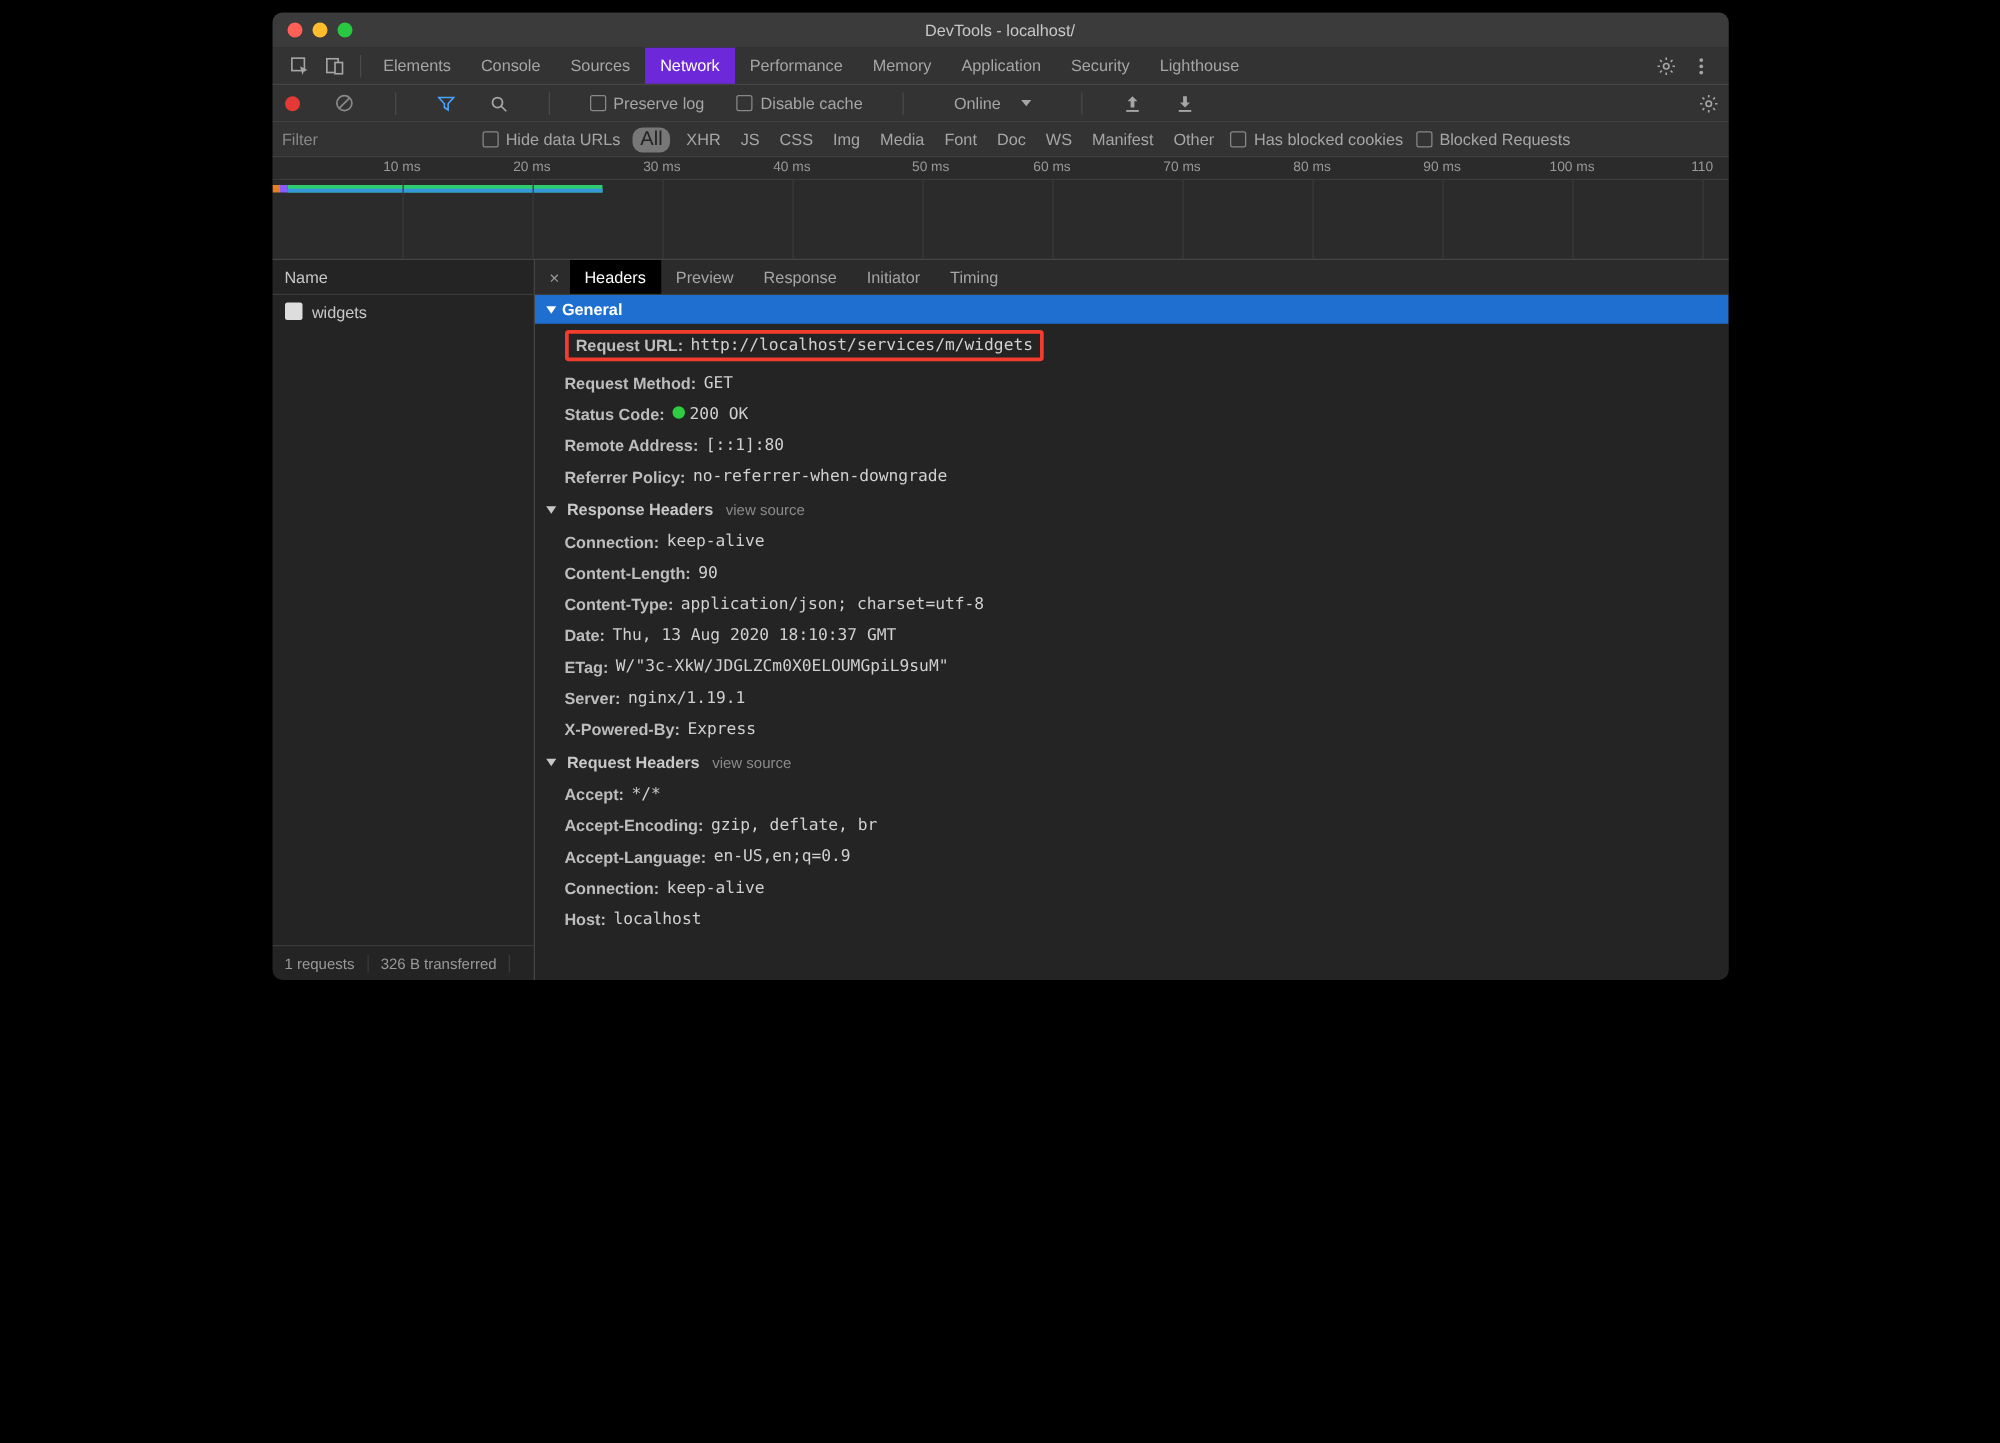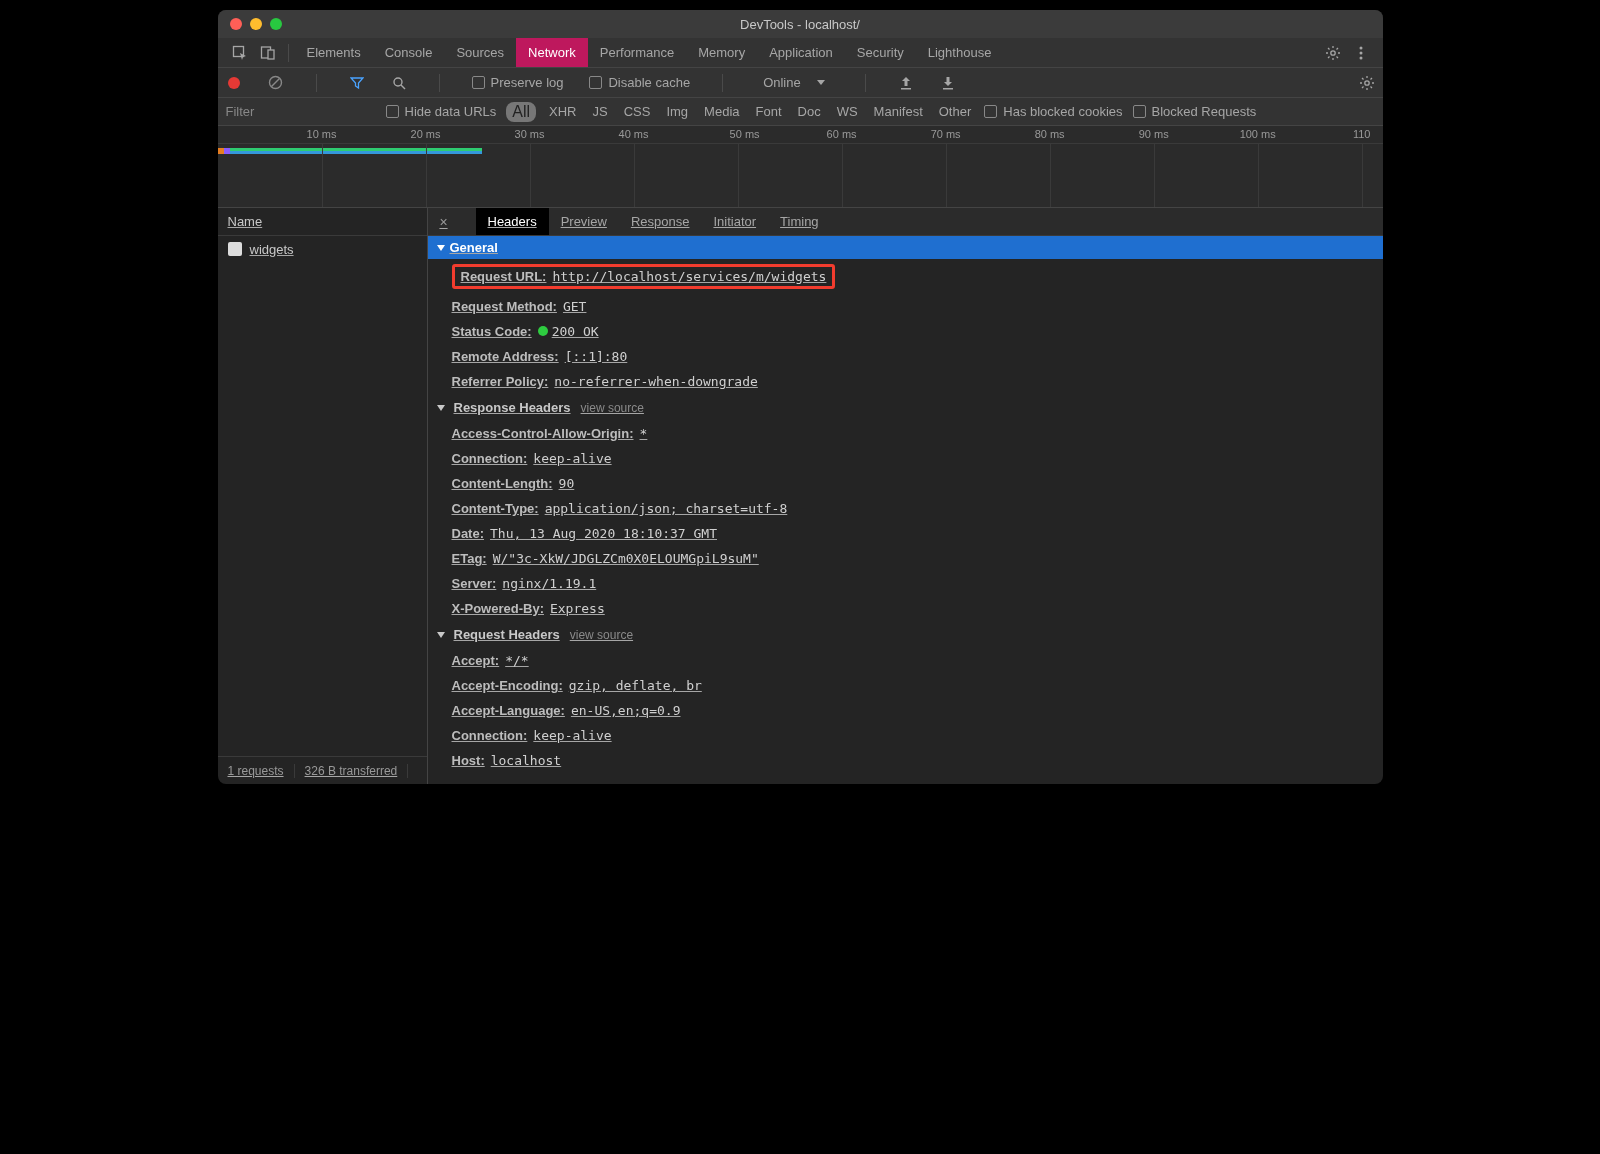--- a/index.html
+++ b/index.html
@@ -33,21 +33,21 @@
 .tl { width: 12px; height: 12px; border-radius: 50%; }
 .tl.red{background:#ff5f57;} .tl.yel{background:#ffbd2e;} .tl.grn{background:#28c840;}
 .win-title { position:absolute; left:0; right:0; text-align:center; color:#c8c8c8; font-size:13px; }
 .tabbar {
   height:30px; background:#333; border-bottom:1px solid #444;
   display:flex; align-items:center; padding:0 8px; color:#a6a6a6;
 }
 .tabbar .icon { width:16px; height:16px; display:inline-flex; align-items:center; justify-content:center; margin:0 6px; cursor:pointer; }
 .divider{width:1px;height:18px;background:#4a4a4a;margin:0 6px;}
 .tab { padding:7px 12px; cursor:pointer; color:#a6a6a6; }
-.tab.active { background:#be185d; color:#fff; }
+.tab.active { background:#6d28d9; color:#fff; }
 .spacer{flex:1;}
 .toolbar2 {
   height:30px; background:#333; border-bottom:1px solid #444;
   display:flex; align-items:center; padding:0 8px; gap:26px;
 }
 .rec-dot{width:12px;height:12px;border-radius:50%;background:#e53935;}
 .toolbar2 .ico{width:16px;height:16px;display:inline-flex;align-items:center;justify-content:center;cursor:pointer;}
 .chk{display:flex;align-items:center;gap:6px;cursor:pointer;}
 .chk .box{width:13px;height:13px;border:1px solid #888;border-radius:2px;}
 .select{display:flex;align-items:center;gap:16px;padding:2px 8px;}
@@ -58,21 +58,21 @@
 }
 .filt-input{width:150px;color:#888;}
 .pill{background:#777;color:#222;padding:1px 6px;border-radius:8px;font-size:16px;}
 .ftype{cursor:pointer;padding:1px 3px;}
 .timeline{height:82px;background:#2b2b2b;border-bottom:1px solid #444;position:relative;}
 .tl-ruler{height:18px;border-bottom:1px solid #3a3a3a;position:relative;font-size:11px;color:#999;}
 .tl-tick{position:absolute;top:2px;transform:translateX(-50%);}
 .tl-grid{position:absolute;top:18px;bottom:0;width:1px;background:#3a3a3a;}
 .tl-bar{position:absolute;top:22px;left:0;height:6px;}
 .tl-bar .seg{position:absolute;top:0;height:6px;}
-.main{display:flex;height:576px;text-decoration:underline;}
+.main{display:flex;height:576px;}
 .sidebar{width:210px;border-right:1px solid #444;display:flex;flex-direction:column;}
 .side-head{height:28px;display:flex;align-items:center;padding:0 10px;color:#c8c8c8;border-bottom:1px solid #3a3a3a;}
 .req-row{height:26px;display:flex;align-items:center;gap:8px;padding:0 10px;color:#c8c8c8;cursor:pointer;}
 .doc-icon{width:14px;height:14px;background:#ddd;border-radius:2px;}
 .side-foot{margin-top:auto;height:28px;border-top:1px solid #3a3a3a;display:flex;align-items:center;font-size:12px;color:#999;}
 .side-foot span{padding:0 10px;border-right:1px solid #3a3a3a;}
 .detail{flex:1;display:flex;flex-direction:column;overflow:hidden;}
 .detail-tabs{height:28px;display:flex;align-items:center;border-bottom:1px solid #3a3a3a;background:#2b2b2b;padding-left:4px;}
 .detail-tabs .close{width:24px;text-align:center;color:#999;cursor:pointer;font-size:14px;}
 .dtab{padding:6px 12px;color:#a6a6a6;cursor:pointer;}
@@ -291,21 +291,21 @@
       </div>
       <div class="side-foot">
         <span>1 requests</span>
         <span>326 B transferred</span>
       </div>
     </div>
 
     <div class="detail">
       <div class="detail-tabs">
         <span class="close">×</span>
-        <div id="dtabs" style="display:flex;margin-left:20px;">
+        <div id="dtabs" style="display:flex;">
             <div class="dtab active">Headers</div>
             <div class="dtab">Preview</div>
             <div class="dtab">Response</div>
             <div class="dtab">Initiator</div>
             <div class="dtab">Timing</div>
           </div>
       </div>
       <div class="detail-body">
 
         <div class="section-h">
@@ -335,24 +335,20 @@
             <span class="k">Referrer Policy:</span>
             <span class="v">no-referrer-when-downgrade</span>
           </div>
 
         <div class="section-h2">
           <span class="tri"></span>
           <span>Response Headers</span>
           <span class="viewsrc">view source</span>
         </div>
         <div class="kv">
-            <span class="k">Access-Control-Allow-Origin:</span>
-            <span class="v">*</span>
-          </div>
-        <div class="kv">
             <span class="k">Connection:</span>
             <span class="v">keep-alive</span>
           </div>
         <div class="kv">
             <span class="k">Content-Length:</span>
             <span class="v">90</span>
           </div>
         <div class="kv">
             <span class="k">Content-Type:</span>
             <span class="v">application/json; charset=utf-8</span>

